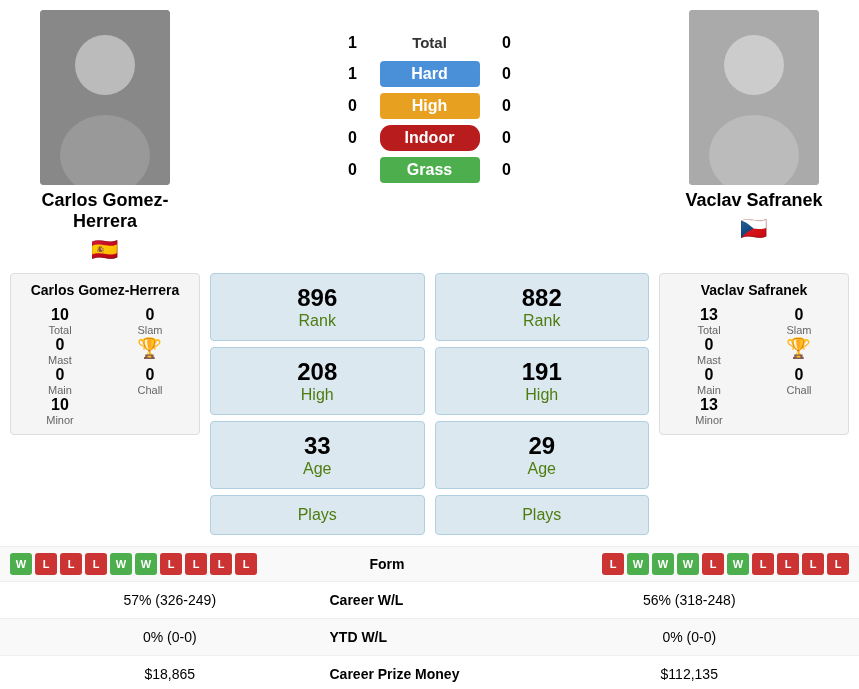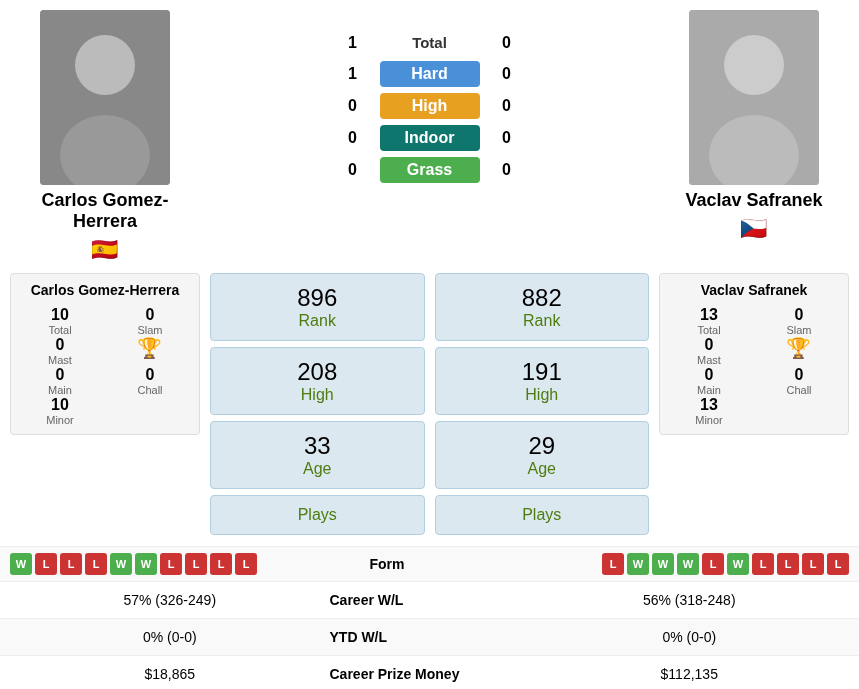--- a/index.html
+++ b/index.html
@@ -82,21 +82,21 @@
       padding: 4px 18px;
       border-radius: 4px;
       width: 100px;
       text-align: center;
       margin: 0 12px;
     }
 
     .badge-total { background: transparent; color: #333; font-weight: bold; font-size: 15px; }
     .badge-hard { background: #4a90d9; }
     .badge-clay { background: #e8a020; }
-    .badge-indoor { background: #0f766e; }
+    .badge-indoor { background: #b91c1c; border-radius: 11px; }
     .badge-grass { background: #4cae4c; }
 
     
     .stats-section {
       display: flex;
       padding: 5px 10px 5px 10px;
       gap: 10px;
     }
 
     .stats-left {
@@ -167,21 +167,21 @@
       display: flex;
       flex-direction: column;
       align-items: center;
       justify-content: center;
       margin-bottom: 6px;
       padding: 10px 0;
     }
 
     .center-stat-value {
       font-size: 24px;
-      font-weight: normal;
+      font-weight: bold;
     }
 
     .center-stat-label {
       font-size: 16px;
       color: #4d7c0f;
     }
 
     
     .form-section {
       display: flex;

